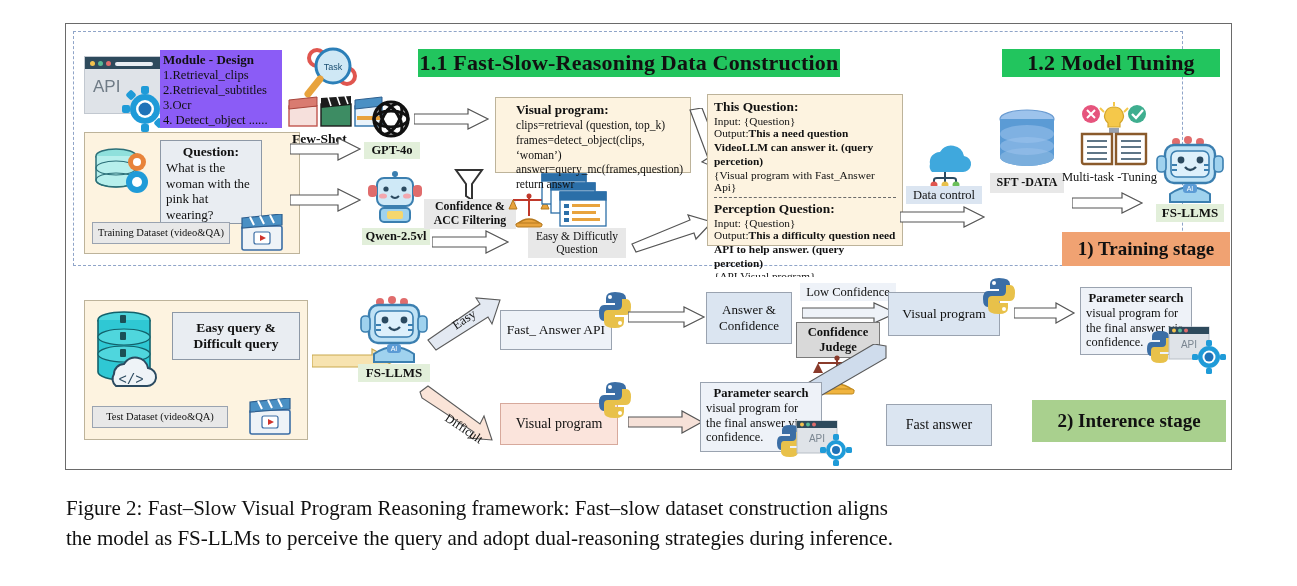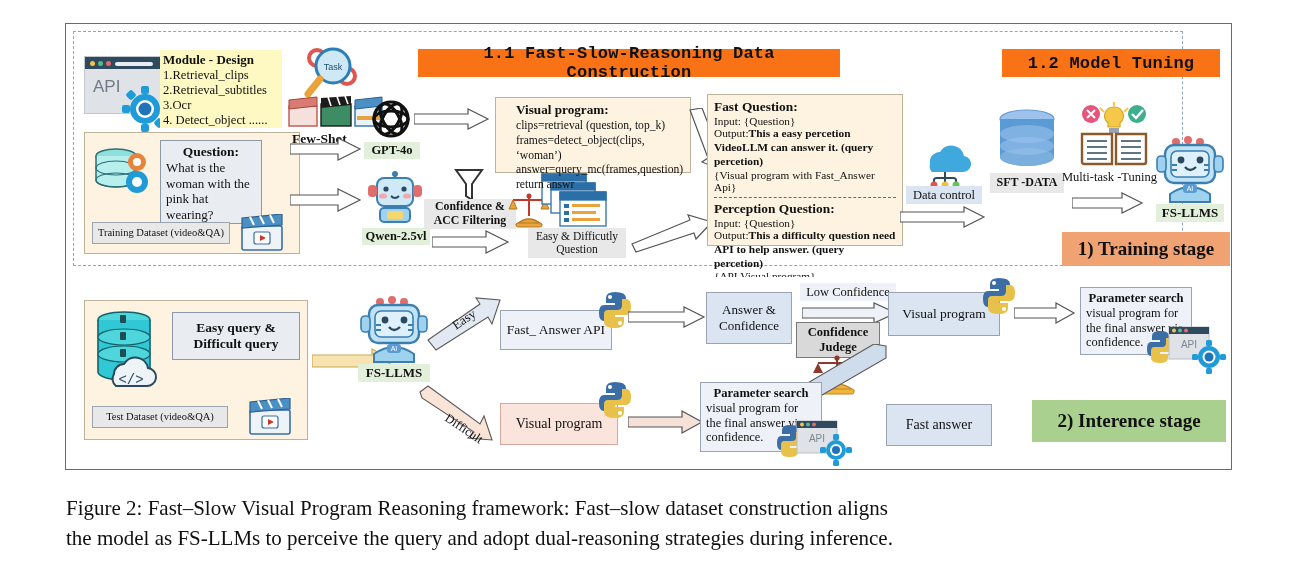--- a/index.html
+++ b/index.html
@@ -11,21 +11,21 @@
   
   #outer-frame{left:65px;top:23px;width:1167px;height:447px;border:1.3px solid #6a6a6a;background:#fff;}
 
   
   #training-panel{left:73px;top:31px;width:1110px;height:235px;border:1.4px dashed #8fa4c8;background:#fff;}
 
   
   #inference-panel{left:73px;top:277px;width:1153px;height:185px;background:#fff;}
 
   
-  .hdr-yellow{background:#f97316;font-weight:bold;font-size:17px;display:flex;align-items:center;justify-content:center;text-align:center;letter-spacing:.2px;font-family:Liberation Mono, monospace;}
+  .hdr-yellow{background:#22c55e;font-weight:bold;font-size:22px;display:flex;align-items:center;justify-content:center;text-align:center;letter-spacing:.2px;}
   .stage-badge{font-weight:bold;font-size:19px;display:flex;align-items:center;justify-content:center;}
   .box{border:1px solid #9aa3b0;display:flex;align-items:center;justify-content:center;text-align:center;font-size:13.5px;line-height:1.15;}
   .cream{background:#fdf3e0;border:1px solid #bdb39a;}
   .greenlbl{background:#e2efda;font-weight:bold;font-size:12.5px;display:flex;align-items:center;justify-content:center;}
   .graylbl{background:#e8e8e8;font-size:12.5px;display:flex;align-items:center;justify-content:center;text-align:center;line-height:1.15;}
   .bluelbl{background:#dbe5f1;font-size:12.5px;display:flex;align-items:center;justify-content:center;text-align:center;line-height:1.15;}
   .plain{font-size:12.5px;}
 
   .txtbox{padding:4px 20px;font-size:11.6px;line-height:1.28;}
 
@@ -63,21 +63,21 @@
         <rect x="0" y="19" width="8" height="8" rx="2"></rect>
           <rect x="38" y="19" width="8" height="8" rx="2"></rect>
         <rect x="5" y="5" width="8" height="8" rx="2" transform="rotate(45 9 9)"></rect>
         <rect x="33" y="33" width="8" height="8" rx="2" transform="rotate(45 37 37)"></rect>
       </g>
       <circle cx="23" cy="23" r="9" fill="#fff"></circle>
         <circle cx="23" cy="23" r="6.5" fill="#1f73b8"></circle>
     </svg>
   </div>
 
-  <div class="abs" style="left:160px;top:50px;width:122px;height:78px;background:#fef9c3;padding:2px 3px;">
+  <div class="abs" style="left:160px;top:50px;width:122px;height:78px;background:#8b5cf6;padding:2px 3px;">
     <div style="font-weight:bold;font-size:13px;">Module - Design</div>
     <div style="font-size:12.6px;">1.Retrieval_clips</div>
     <div style="font-size:12.6px;">2.Retrieval_subtitles</div>
     <div style="font-size:12.6px;">3.Ocr</div>
     <div style="font-size:12.6px;">4. Detect_object ......</div>
   </div>
 
   <div class="abs cream" style="left:84px;top:132px;width:216px;height:122px;"></div>
 
   <div class="abs" style="left:92px;top:144px;width:62px;height:58px;">
@@ -255,24 +255,24 @@
       </svg>
   </div>
 
   <div class="abs arrow" style="left:630px;top:214px;width:84px;height:40px;">
     <svg width="84" height="40" viewBox="0 0 84 40">
         <path d="M2 30 L60 6 L58 1 L82 8 L66 25 L64 19 L6 38 Z" fill="#fff" stroke="#555" stroke-width="1.2"></path>
       </svg>
   </div>
 
   <div class="abs cream" style="left:707px;top:94px;width:196px;height:152px;padding:4px 6px;">
-    <div style="font-weight:bold;font-size:13.4px;">Fast Question:</div>
+    <div style="font-weight:bold;font-size:13.4px;">This Question:</div>
     <div style="font-size:11.3px;">Input: {Question}</div>
     <div style="font-size:11.3px;line-height:1.22;">
-      <span>Output:</span><b style="font-size:11.4px;">This a easy percetion VideoLLM can answer it. (query percetion)</b>
+      <span>Output:</span><b style="font-size:11.4px;">This a need question VideoLLM can answer it. (query percetion)</b>
     </div>
     <div style="font-size:11.3px;">{Visual program with Fast_Answer Api}</div>
     <div style="border-top:1.2px dashed #6b6b6b;margin:4px 0 3px;"></div>
     <div style="font-weight:bold;font-size:13.4px;">Perception Question:</div>
     <div style="font-size:11.3px;">Input: {Question}</div>
     <div style="font-size:11.3px;line-height:1.22;">
       <span>Output:</span><b style="font-size:11.4px;">This a difficulty question need API to help answer. (query percetion)</b>
     </div>
     <div style="font-size:11.3px;">{API Visual program}</div>
   </div>

